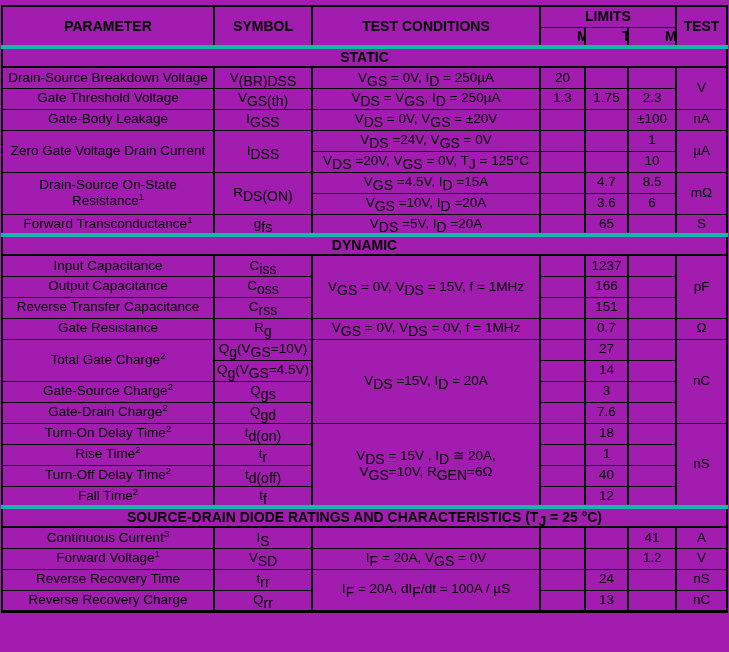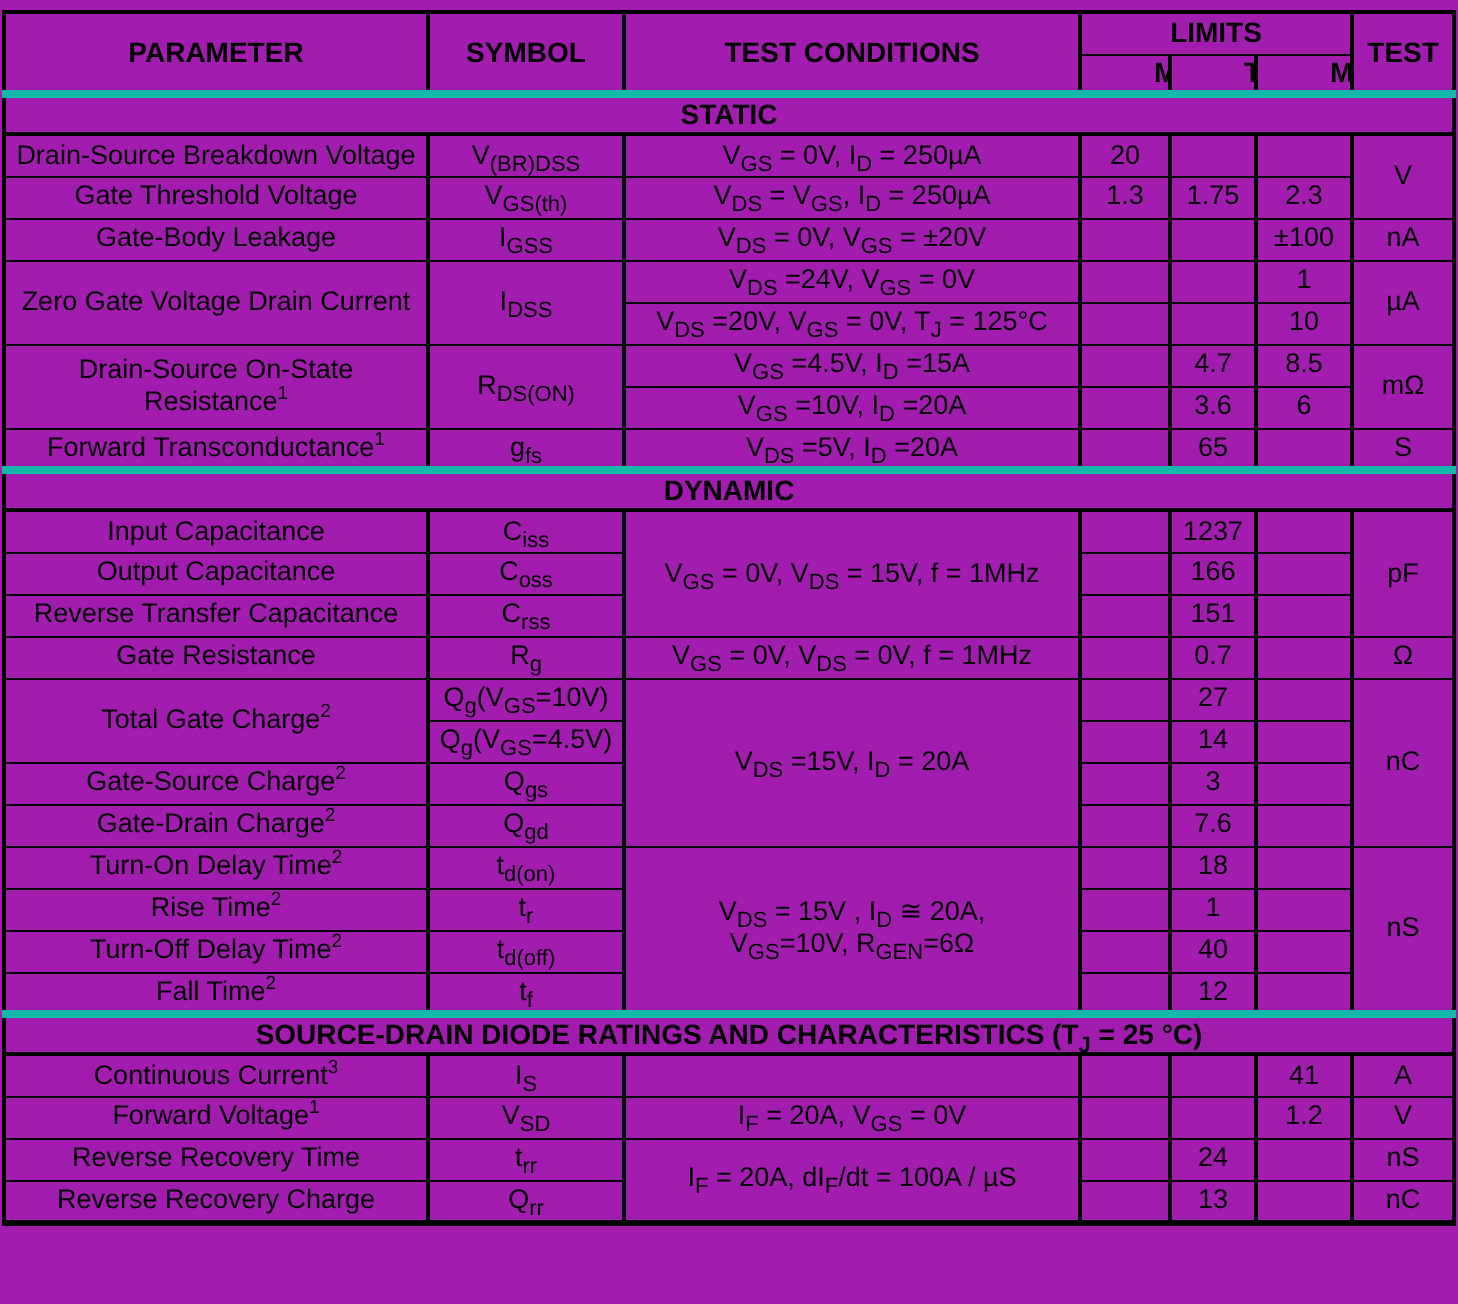--- a/index.html
+++ b/index.html
@@ -22,21 +22,21 @@
   tr.hdr1 { height: 21px; }
   tr.hdr2 { height: 20px; }
   tr.sec  { height: 20px; }
   tr.row  { height: 21px; }
   tr.sec td {
     border-top: 4px solid #14b8a6; border-bottom: 2px solid #000;
     font-weight: bold; font-size: 14px;
   }
   thead tr.hdr2 th { border-top-width: 1px; padding-left: 36px; }
   thead th { border-bottom-width: 1px; }
-  sub { font-size: 11px; line-height: 0; }
+  sub { font-size: 14px; line-height: 0; }
   sup { font-size: 9.5px; line-height: 0; }
 </style>
 </head>
 <body>
 
 <div class="sheet">
 <table class="spec">
   <colgroup>
     <col style="width:212px">
         <col style="width:98px">

